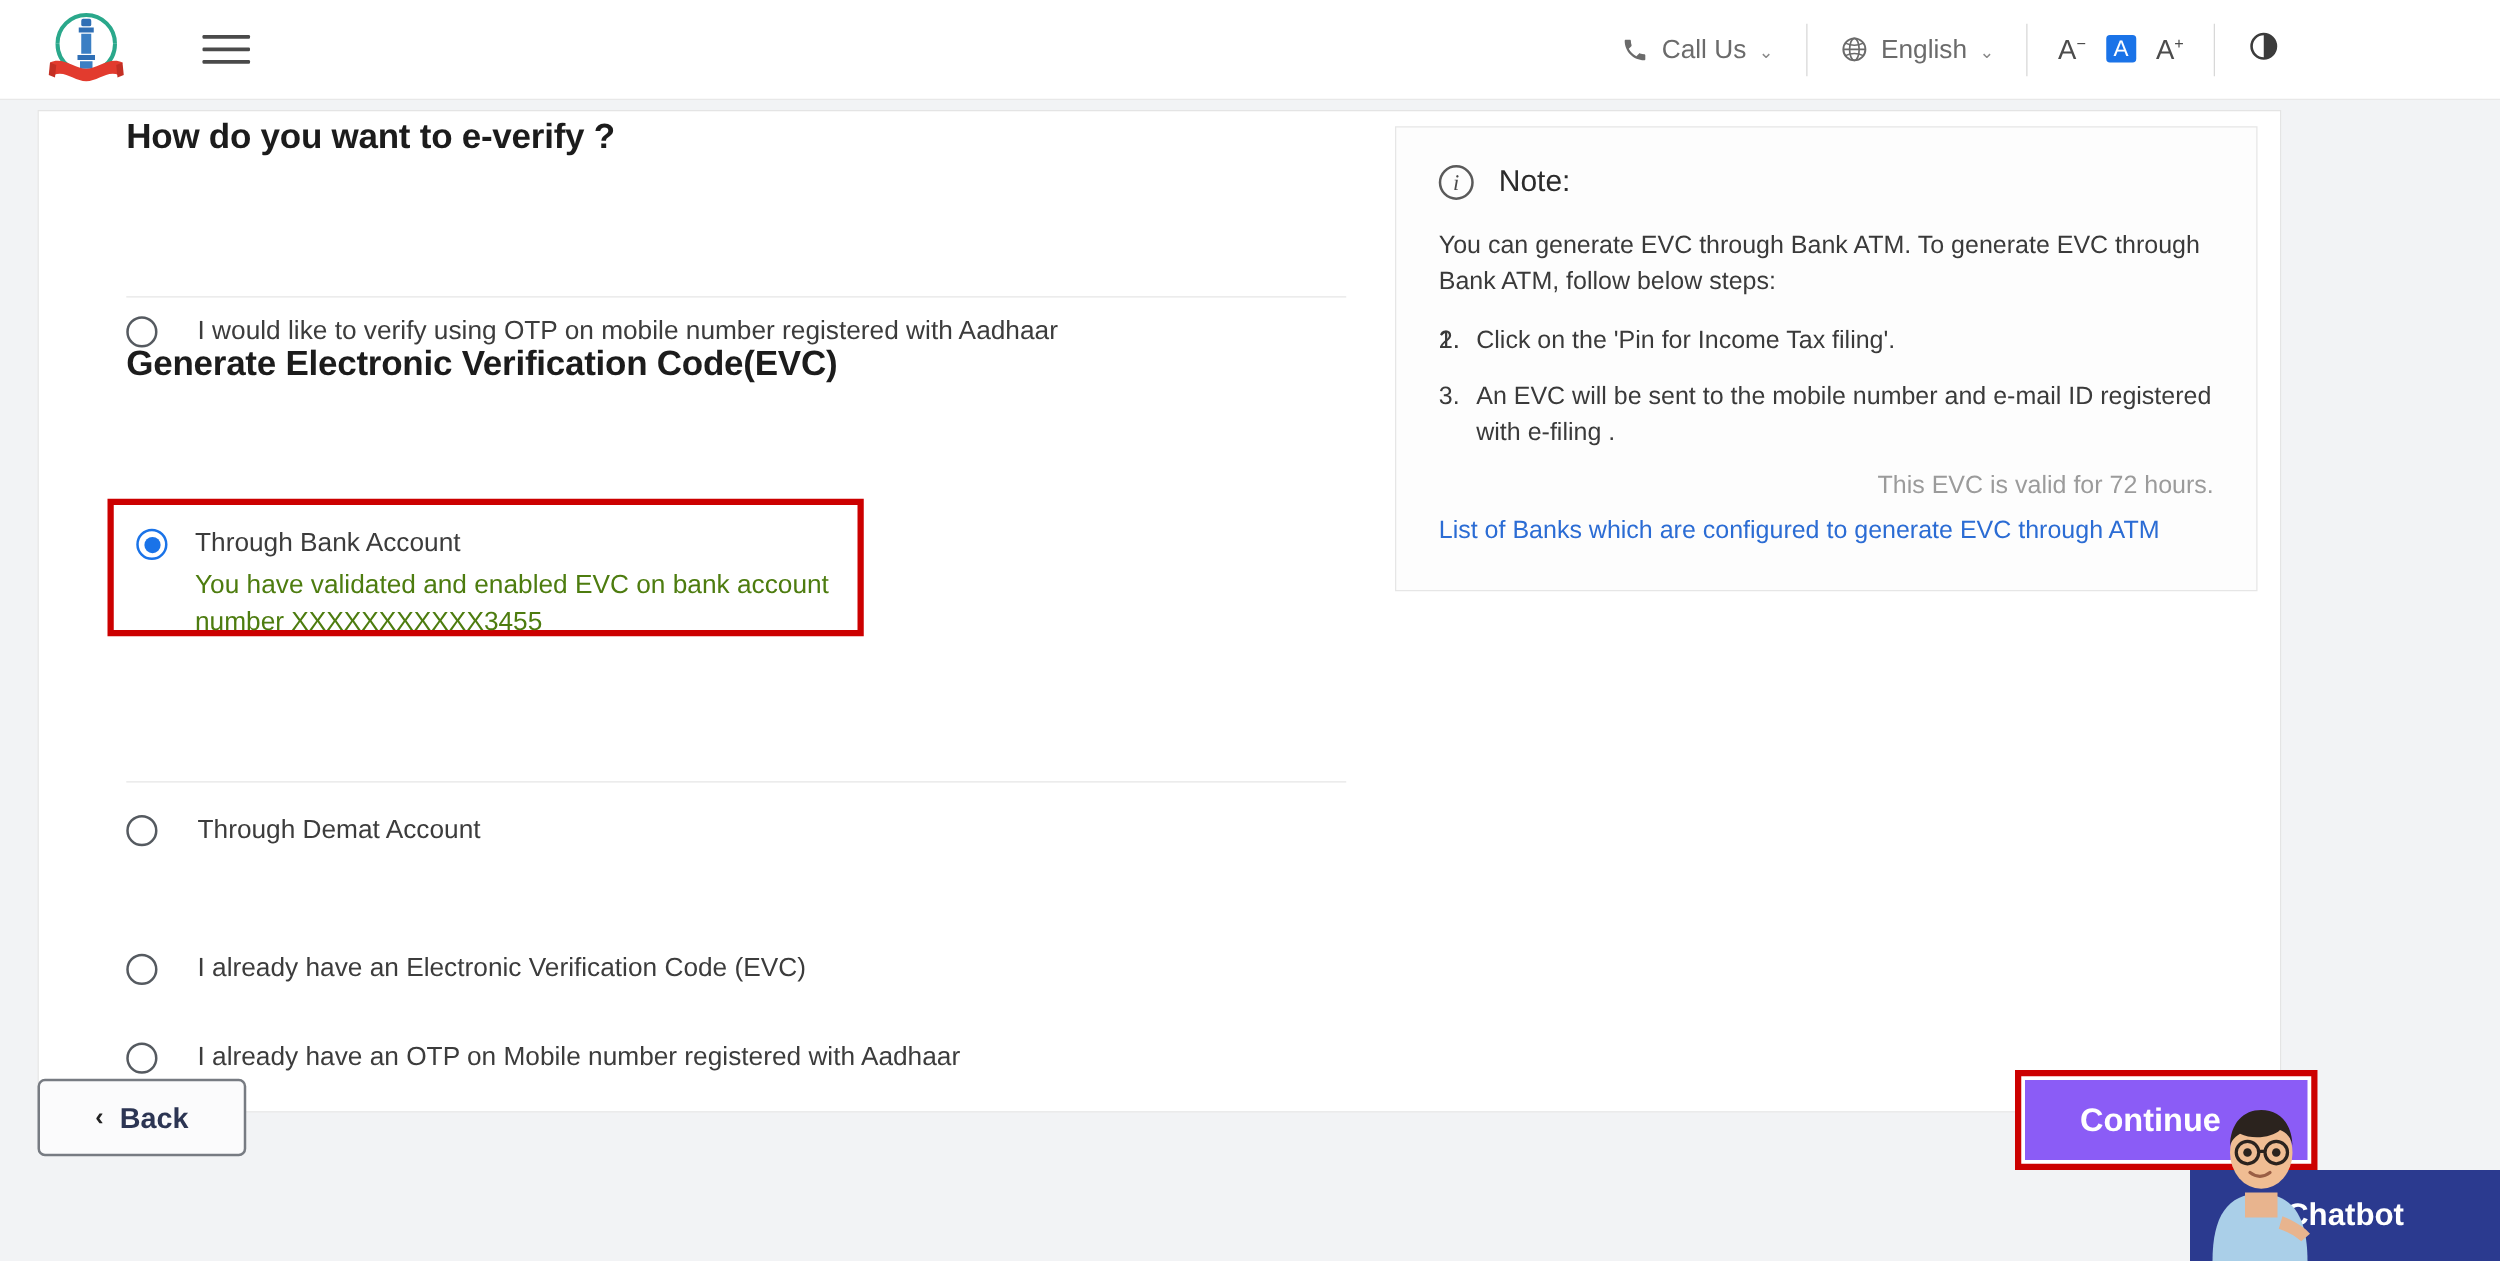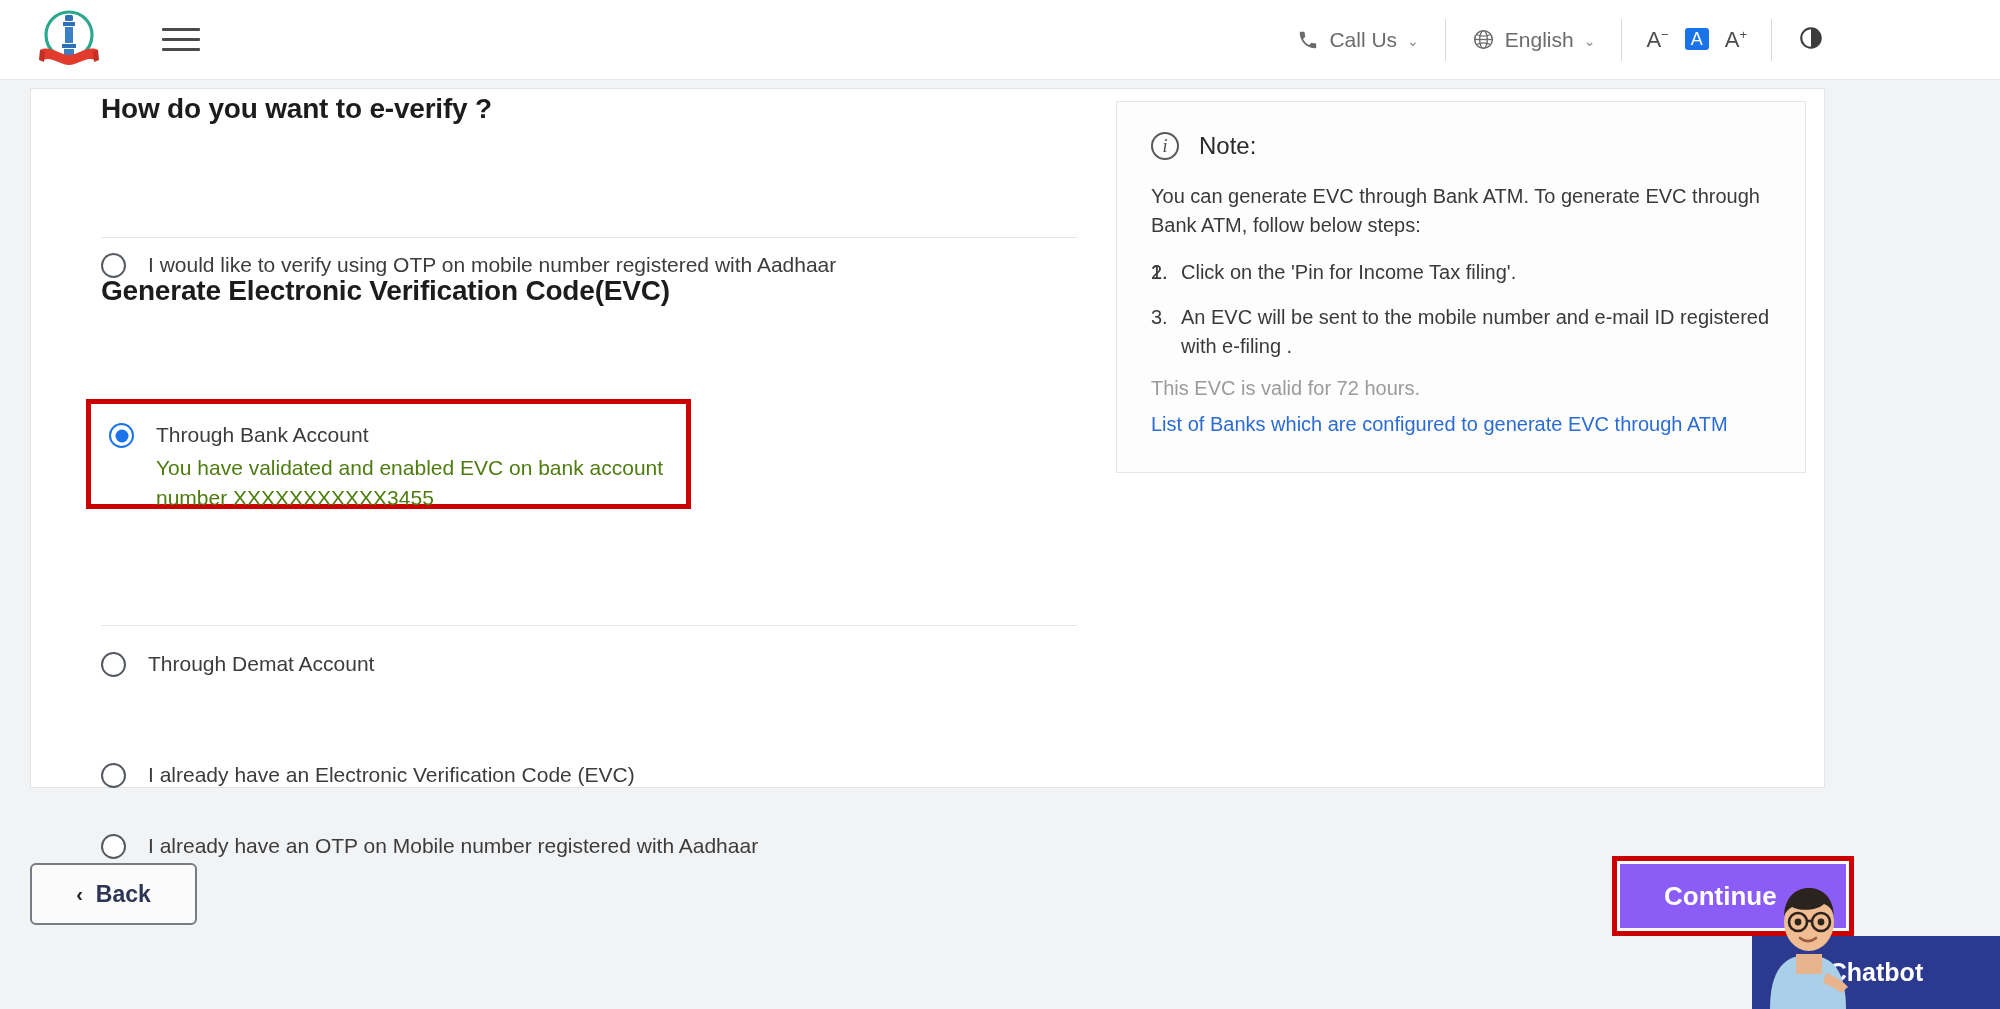--- a/index.html
+++ b/index.html
@@ -98,21 +98,21 @@
     font-size: 18px;
   }
   .contrast-ico { padding: 0 26px; cursor: pointer; }
 
   
   .page-card {
     position: absolute;
     top: 88px;
     left: 30px;
     width: 1795px;
-    height: 700px;
+    height: 802px;
     background: #ffffff;
     border: 1px solid #e4e4e4;
   }
 
   .content-inner {
     position: relative;
     width: 100%;
     height: 100%;
     padding: 0 40px;
   }
@@ -145,21 +145,21 @@
     background: #e6e6e6;
   }
   .divider.d1 { top: 148px; }
   .divider.d2 { top: 536px; }
 
   
   .radio-row {
     position: absolute;
     display: flex;
     align-items: flex-start;
-    gap: 22px;
+    gap: 32px;
     cursor: pointer;
   }
   .radio-mark {
     width: 25px;
     height: 25px;
     border: 2px solid #555a60;
     border-radius: 50%;
     flex: 0 0 auto;
     background: #fff;
     margin-top: 2px;
@@ -270,20 +270,21 @@
   .note-steps li .num {
     position: absolute;
     left: 0;
     top: 0;
   }
   .note-valid {
     font-size: 20px;
     color: #9b9b9b;
     margin-top: 8px;
     margin-bottom: 10px;
+    text-align: right;
   }
   .note-link {
     font-size: 20px;
     color: #2b6cd4;
     line-height: 1.4;
     text-decoration: none;
     display: block;
     max-width: 600px;
     cursor: pointer;
   }

